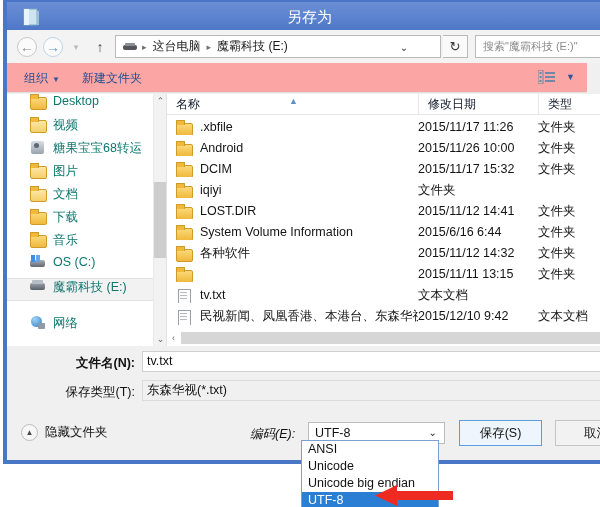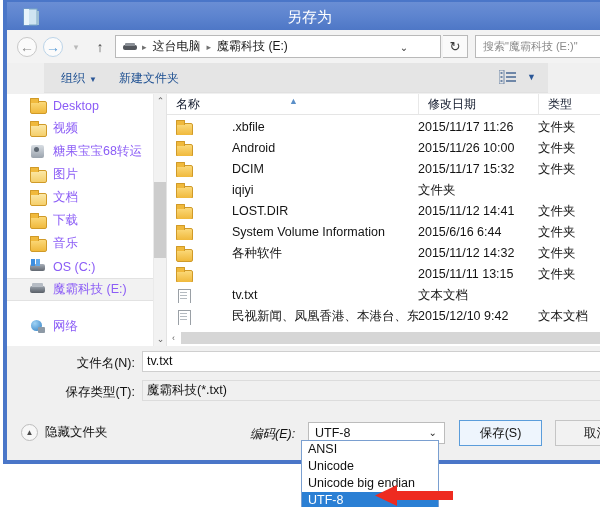--- a/index.html
+++ b/index.html
@@ -111,22 +111,22 @@
   }
   #searchbox {
     position: absolute; left: 468px; top: 5px; width: 128px; height: 23px;
     background: #ffffff; border: 1px solid #b9b9b9;
     font-size: 11px; color: #8a8a8a;
     line-height: 21px; padding-left: 7px; overflow: hidden; white-space: nowrap;
   }
 
   
   #toolbar {
-    position: absolute; left: 7px; top: 63px; width: 504px; height: 30px;
-    background: #e5e5e5; border-bottom: 1px solid #e0e0e0; margin-left: 37px;
+    position: absolute; left: 7px; top: 63px; width: 580px; height: 30px;
+    background: #fca5a5; border-bottom: 1px solid #e0e0e0;
   }
   #tb-organize {
     position: absolute; left: 17px; top: 7px;
     font-size: 12px; color: #1d4f91;
   }
   #tb-organize .caret { font-size: 8px; color: #2b5797; margin-left: 4px; }
   #tb-newfolder {
     position: absolute; left: 75px; top: 7px;
     font-size: 12px; color: #1d4f91;
   }
@@ -137,22 +137,22 @@
     position: absolute; right: 12px; top: 9px;
     font-size: 9px; color: #2b5797;
   }
 
   
   #nav-pane {
     position: absolute; left: 7px; top: 94px; width: 159px; height: 252px;
     background: #ffffff; overflow: hidden;
   }
   .navitem {
-    position: relative; height: 23px; display: flex; align-items: center;
-    padding-left: 23px; font-size: 12.5px; color: #8b5cf6;
+    position: relative; height: 23px; display: flex; 
+    padding-left: 23px; font-size: 12.5px; color: #0f766e;
     white-space: nowrap;
   }
   .navitem.sel { background: #f2f2f2; border-top: 1px solid #e2e2e2; border-bottom: 1px solid #e2e2e2; }
   .navicon {
     width: 16px; height: 15px; margin-right: 7px; position: relative; flex: none;
   }
   .ic-folder::before {
     content: ""; position: absolute; left: 0; top: 3px; width: 15px; height: 11px;
     background: linear-gradient(to bottom, #fbd97a, #f0b93c);
     border: 1px solid #d09a28; border-radius: 1px 2px 2px 2px;
@@ -234,21 +234,21 @@
   #colh-type { left: 371px; width: 63px; }
   #colh-sortmark {
     position: absolute; left: 122px; top: 2px; font-size: 9px; color: #5a8fc8;
   }
   .frow {
     position: absolute; left: 0; width: 434px; height: 20px;
     display: flex; align-items: center; font-size: 12.5px; color: #141414;
   }
   .frow .fname {
     width: 251px; padding-left: 9px; display: flex; align-items: center;
-    white-space: nowrap; overflow: hidden; gap: 32px;
+    white-space: nowrap; overflow: hidden;
   }
   .frow .fdate { width: 120px; }
   .frow .ftype { width: 63px; }
   .ficon { width: 16px; height: 15px; margin-right: 8px; position: relative; flex: none; }
   .ic-doc::before {
     content: ""; position: absolute; left: 2px; top: 1px; width: 11px; height: 14px;
     background: #ffffff; border: 1px solid #9aa0a6;
   }
   .ic-doc::after {
     content: ""; position: absolute; left: 4px; top: 4px; width: 7px; height: 1px;
@@ -269,21 +269,21 @@
   }
 
   
   #form-area {
     position: absolute; left: 7px; top: 346px; width: 594px; height: 62px;
     background: #f0f0f0;
   }
   .flabel {
     position: absolute; text-align: right; font-size: 12.5px; color: #111111;
   }
-  #lbl-filename { left: 14px; top: 9px; width: 114px; }
+  #lbl-filename { left: 14px; top: 9px; width: 114px; font-weight: bold; }
   #lbl-savetype { left: 14px; top: 38px; width: 114px; }
   .finput {
     position: absolute; left: 135px; height: 21px; width: 459px;
     background: #ffffff; border: 1px solid #cfcfcf;
     font-size: 12.5px; color: #111111; padding-left: 4px; line-height: 19px;
     overflow: hidden; white-space: nowrap;
   }
   #in-filename { top: 5px; }
   #in-savetype { top: 34px; background: #f0f0f0; border-color: #dcdcdc; }
 
@@ -536,21 +536,21 @@
   <div id="hscroll">
     <div class="lt">‹</div>
     <div id="hscroll-track"></div>
   </div>
 </div>
 
 <div id="form-area">
   <div class="flabel" id="lbl-filename">文件名(N):</div>
   <div class="finput" id="in-filename">tv.txt</div>
   <div class="flabel" id="lbl-savetype">保存类型(T):</div>
-  <div class="finput" id="in-savetype">魔霸科技(*.txt)</div>
+  <div class="finput" id="in-savetype">东森华视(*.txt)</div>
 </div>
 
 <div id="bottom-bar">
   <div id="hidefolders">
     <span id="hf-circle">▲</span>
     <span>隐藏文件夹</span>
   </div>
   <div id="lbl-encoding">编码(E):</div>
   <div id="encoding-combo">
     <span>UTF-8</span>

